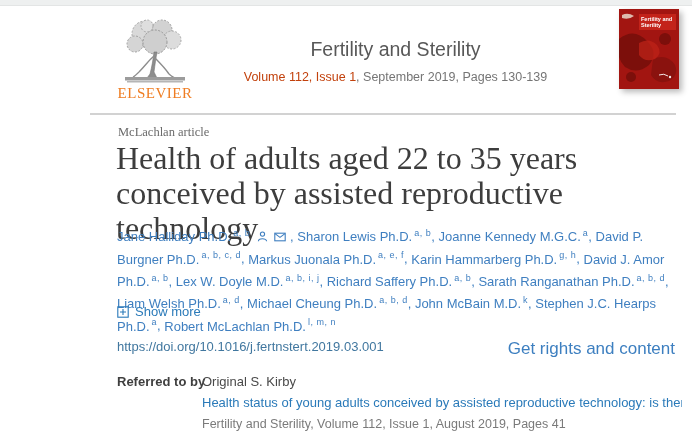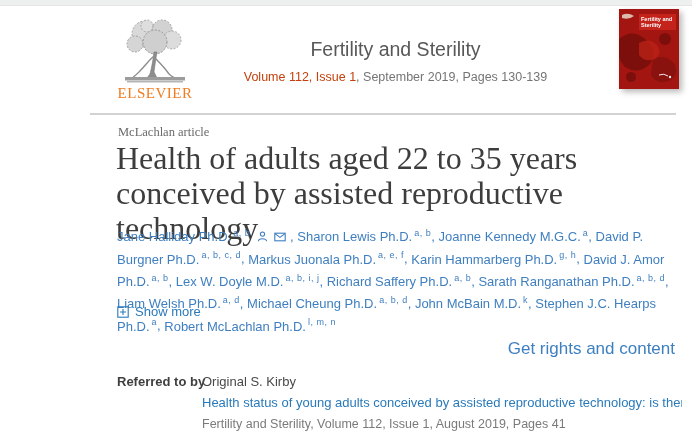--- a/index.html
+++ b/index.html
@@ -148,19 +148,20 @@
 </span><span class="author-sep">, </span><span class="author"><span>Sharon Lewis Ph.D.</span><sup>a, b</sup></span><span class="author-sep">, </span><span class="author"><span>Joanne Kennedy M.G.C.</span><sup>a</sup></span><span class="author-sep">, </span><span class="author"><span>David P. Burgner Ph.D.</span><sup>a, b, c, d</sup></span><span class="author-sep">, </span><span class="author"><span>Markus Juonala Ph.D.</span><sup>a, e, f</sup></span><span class="author-sep">, </span><span class="author"><span>Karin Hammarberg Ph.D.</span><sup>g, h</sup></span><span class="author-sep">, </span><span class="author"><span>David J. Amor Ph.D.</span><sup>a, b</sup></span><span class="author-sep">, </span><span class="author"><span>Lex W. Doyle M.D.</span><sup>a, b, i, j</sup></span><span class="author-sep">, </span><span class="author"><span>Richard Saffery Ph.D.</span><sup>a, b</sup></span><span class="author-sep">, </span><span class="author"><span>Sarath Ranganathan Ph.D.</span><sup>a, b, d</sup></span><span class="author-sep">, </span><span class="author"><span>Liam Welsh Ph.D.</span><sup>a, d</sup></span><span class="author-sep">, </span><span class="author"><span>Michael Cheung Ph.D.</span><sup>a, b, d</sup></span><span class="author-sep">, </span><span class="author"><span>John McBain M.D.</span><sup>k</sup></span><span class="author-sep">, </span><span class="author"><span>Stephen J.C. Hearps Ph.D.</span><sup>a</sup></span><span class="author-sep">, </span><span class="author"><span>Robert McLachlan Ph.D.</span><sup>l, m, n</sup></span></div>
 
   <button class="show-more">
     <svg width="12" height="12" viewBox="0 0 12 12">
       <rect x="0.8" y="0.8" width="10.4" height="10.4" fill="none" stroke="#2a7ab9" stroke-width="1.1"></rect>
       <path d="M6,3 L6,9 M3,6 L9,6" stroke="#2a7ab9" stroke-width="1.1"></path>
     </svg>
     <span>Show more</span>
   </button>
 
+  <a class="doi-link">https://doi.org/10.1016/j.fertnstert.2019.03.001</a>
   <a class="rights-link">Get rights and content</a>
 
   <div class="referred-label">Referred to by</div>
   <div class="referred-author">Original S. Kirby</div>
   <div class="referred-title">Health status of young adults conceived by assisted reproductive technology: is there cause for ...</div>
   <div class="referred-source">Fertility and Sterility, Volume 112, Issue 1, August 2019, Pages 41</div>
 </div>
 
 </body></html>

